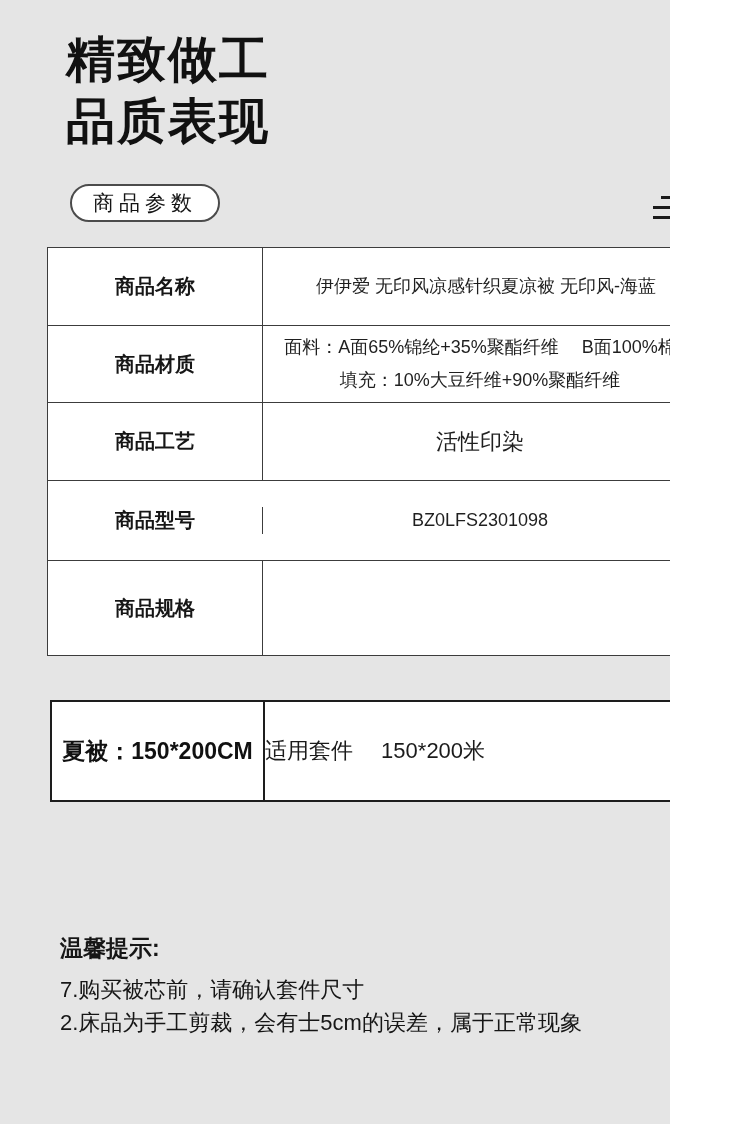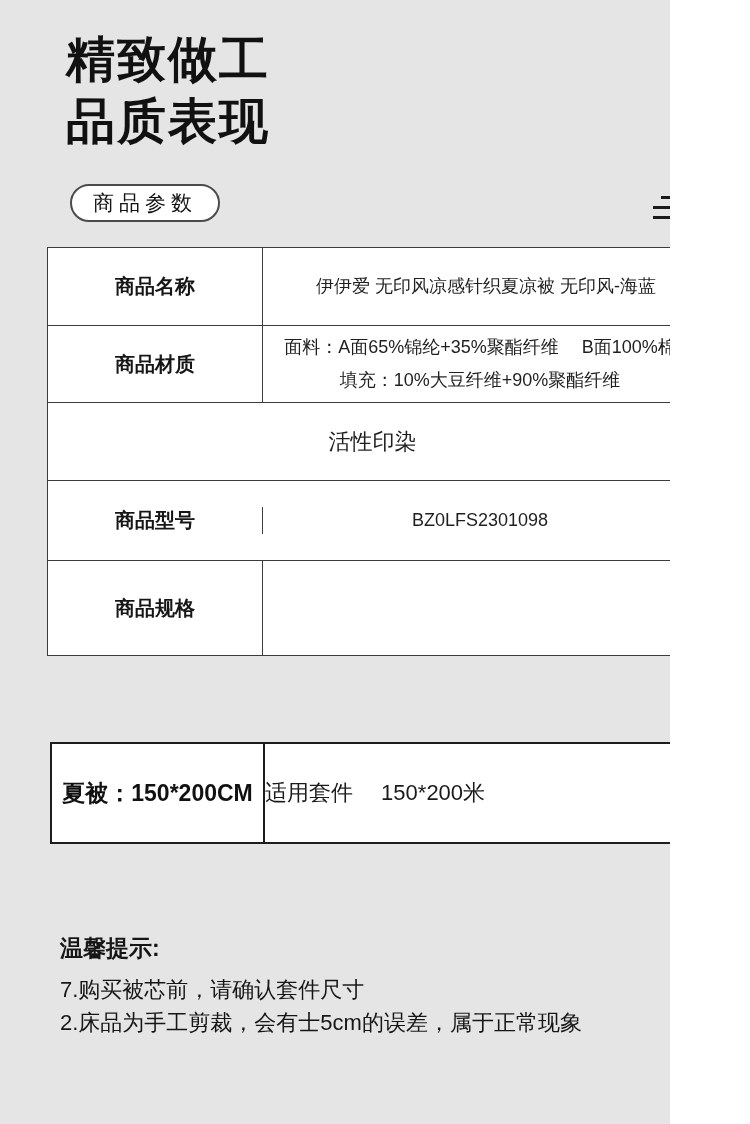--- a/index.html
+++ b/index.html
@@ -29,21 +29,21 @@
   .spec-row { display:flex; border-top:1px solid #3c3c3c; }
   .spec-row:first-child { border-top:none;gap:12px; }
   .spec-label { width:215px; border-right:1px solid #3c3c3c; display:flex;
     align-items:center; justify-content:center; font-weight:bold; font-size:20px; color:#161616; }
   .spec-value { flex:1; display:flex; flex-direction:column; align-items:center;
     justify-content:center; font-size:18px; line-height:33px; color:#1f1f1f; text-align:center; }
   .h-name { height:77px; } .h-material { height:77px; } .h-craft { height:78px; }
   .h-model { height:80px;align-items:center; } .h-size { height:95px; }
 
   
-  .size-table { position:absolute; left:50px; top:742px; width:648px; height:102px;
+  .size-table { position:absolute; left:50px; top:700px; width:648px; height:102px;
     border:2px solid #1d1d1d; display:flex; background:#fff; }
   .size-left { width:213px; border-right:2px solid #1d1d1d; display:flex;
     align-items:center; justify-content:center; font-weight:bold; font-size:23px; color:#111; }
   .size-right { flex:1; display:flex; align-items:center; justify-content:flex-start;
     font-size:22px; color:#1b1b1b;border-radius:26px; }
 
   
   .tips { position:absolute; left:60px; top:932px; font-size:22px; line-height:33px; color:#161616; }
   .tips-title { font-weight:bold; font-size:23px; margin-bottom:8px; }
 </style>
@@ -76,20 +76,21 @@
       </div>
     </div>
     <div class="spec-row h-material">
       <div class="spec-label">商品材质</div>
       <div class="spec-value">
         <div>面料：A面65%锦纶+35%聚酯纤维　 B面100%棉</div>
         <div>填充：10%大豆纤维+90%聚酯纤维</div>
       </div>
     </div>
     <div class="spec-row h-craft">
+      <div class="spec-label">商品工艺</div>
       <div class="spec-value">
         <div style="font-size:22px;">活性印染</div>
       </div>
     </div>
     <div class="spec-row h-model">
       <div class="spec-label">商品型号</div>
       <div class="spec-value">
         <div>BZ0LFS2301098</div>
       </div>
     </div>

